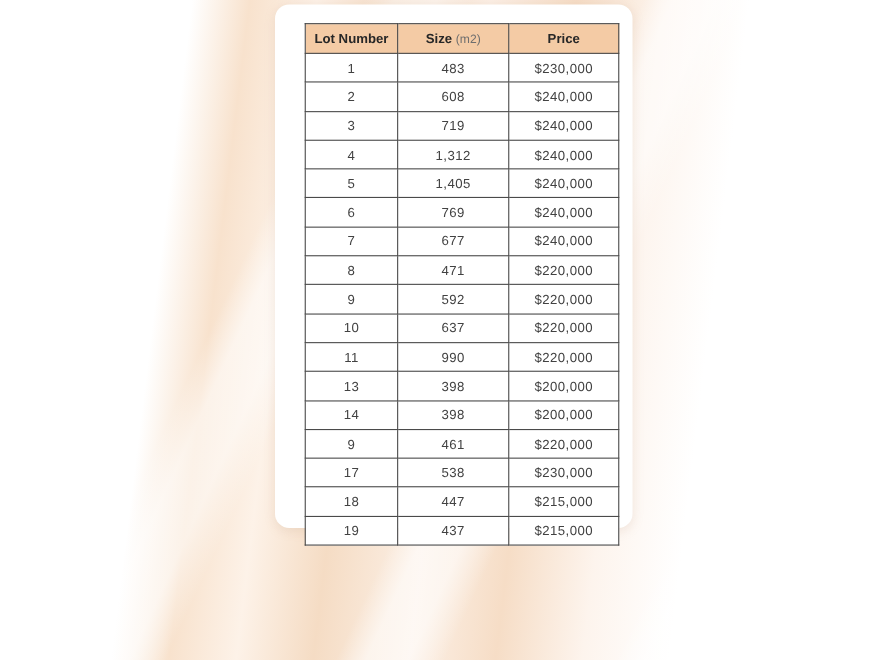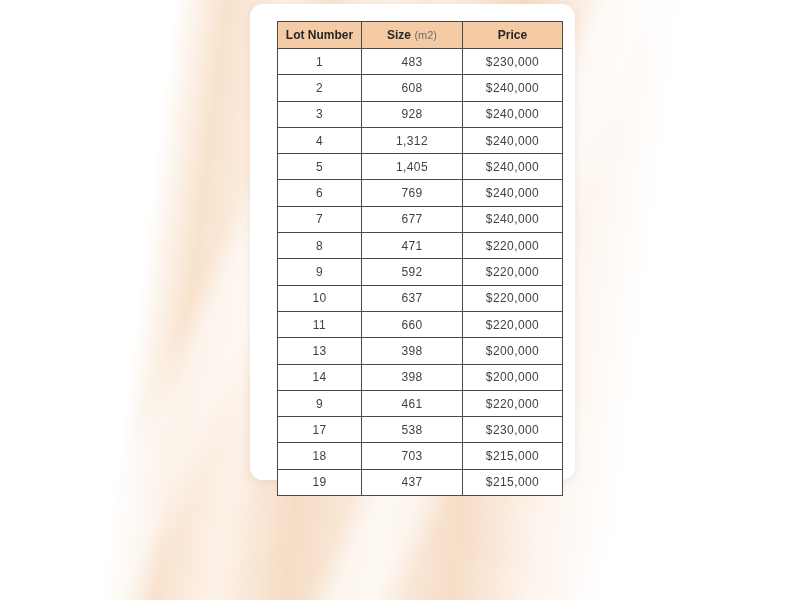--- a/index.html
+++ b/index.html
@@ -109,21 +109,21 @@
           <td>483</td>
           <td>$230,000</td>
         </tr>
         <tr>
           <td>2</td>
           <td>608</td>
           <td>$240,000</td>
         </tr>
         <tr>
           <td>3</td>
-          <td>928</td>
+          <td>719</td>
           <td>$240,000</td>
         </tr>
         <tr>
           <td>4</td>
           <td>1,312</td>
           <td>$240,000</td>
         </tr>
         <tr>
           <td>5</td>
           <td>1,405</td>
@@ -149,21 +149,21 @@
           <td>592</td>
           <td>$220,000</td>
         </tr>
         <tr>
           <td>10</td>
           <td>637</td>
           <td>$220,000</td>
         </tr>
         <tr>
           <td>11</td>
-          <td>660</td>
+          <td>990</td>
           <td>$220,000</td>
         </tr>
         <tr>
           <td>13</td>
           <td>398</td>
           <td>$200,000</td>
         </tr>
         <tr>
           <td>14</td>
           <td>398</td>
@@ -174,21 +174,21 @@
           <td>461</td>
           <td>$220,000</td>
         </tr>
         <tr>
           <td>17</td>
           <td>538</td>
           <td>$230,000</td>
         </tr>
         <tr>
           <td>18</td>
-          <td>703</td>
+          <td>447</td>
           <td>$215,000</td>
         </tr>
         <tr>
           <td>19</td>
           <td>437</td>
           <td>$215,000</td>
         </tr>
       </tbody>
   </table>
 </div>

